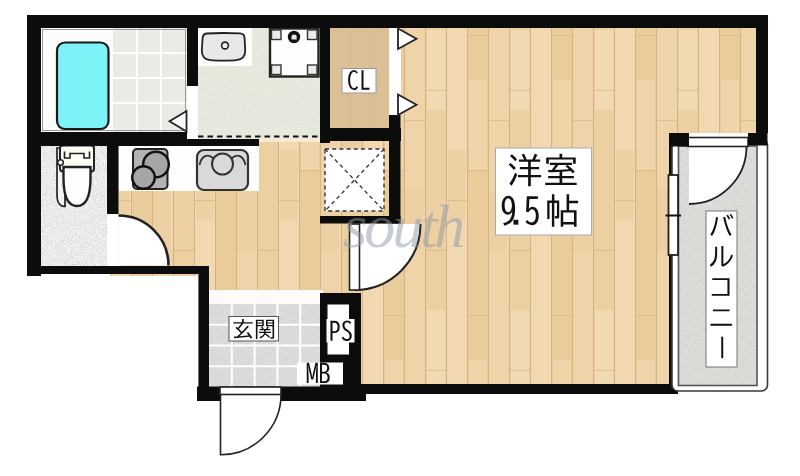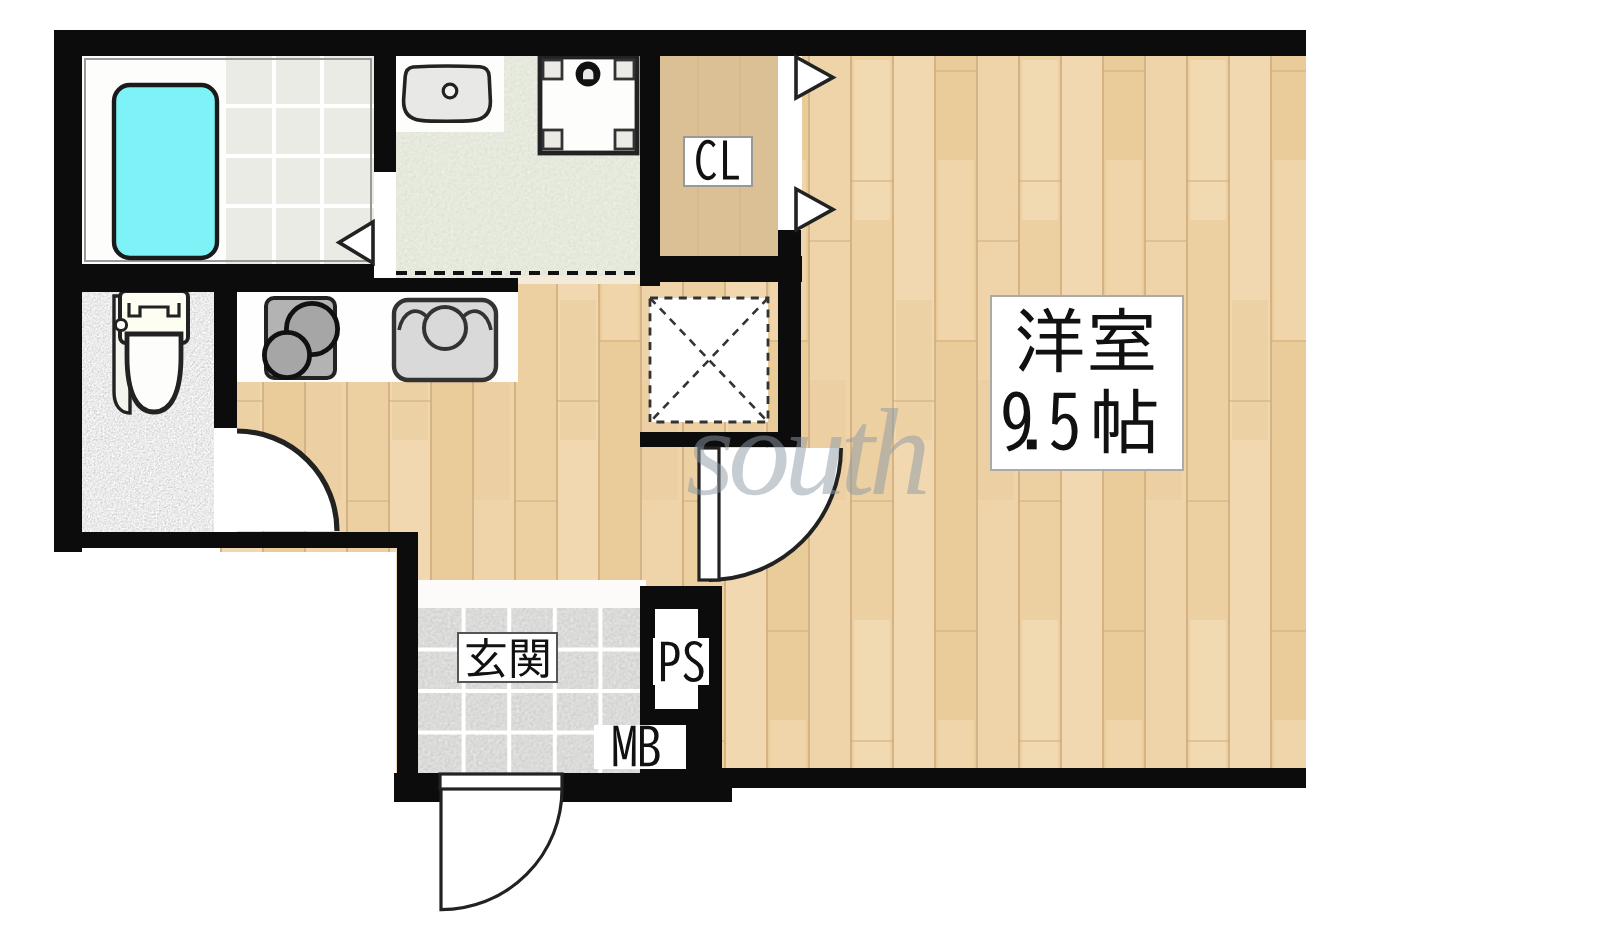--- a/index.html
+++ b/index.html
@@ -1,17 +1,17 @@
 <!DOCTYPE html>
 <html lang="ja"><head>
 <meta charset="utf-8">
 <title>Floor Plan</title>
 <style>
 html,body{margin:0;padding:0;background:#fff;font-family:"Liberation Sans",sans-serif;}
-#plan{width:653px;height:476px;overflow:hidden;}
+#plan{width:800px;height:476px;overflow:hidden;}
 </style>
 </head>
 <body>
 
 <div id="plan">
 <svg width="800" height="476" viewBox="0 0 800 476">
 <defs>
 <pattern id="wood" x="5" y="0" width="84" height="280" patternUnits="userSpaceOnUse">
   <rect width="84" height="280" fill="#eed3a7"></rect>
   <rect x="0" width="21" height="280" fill="#ecd0a1"></rect>

